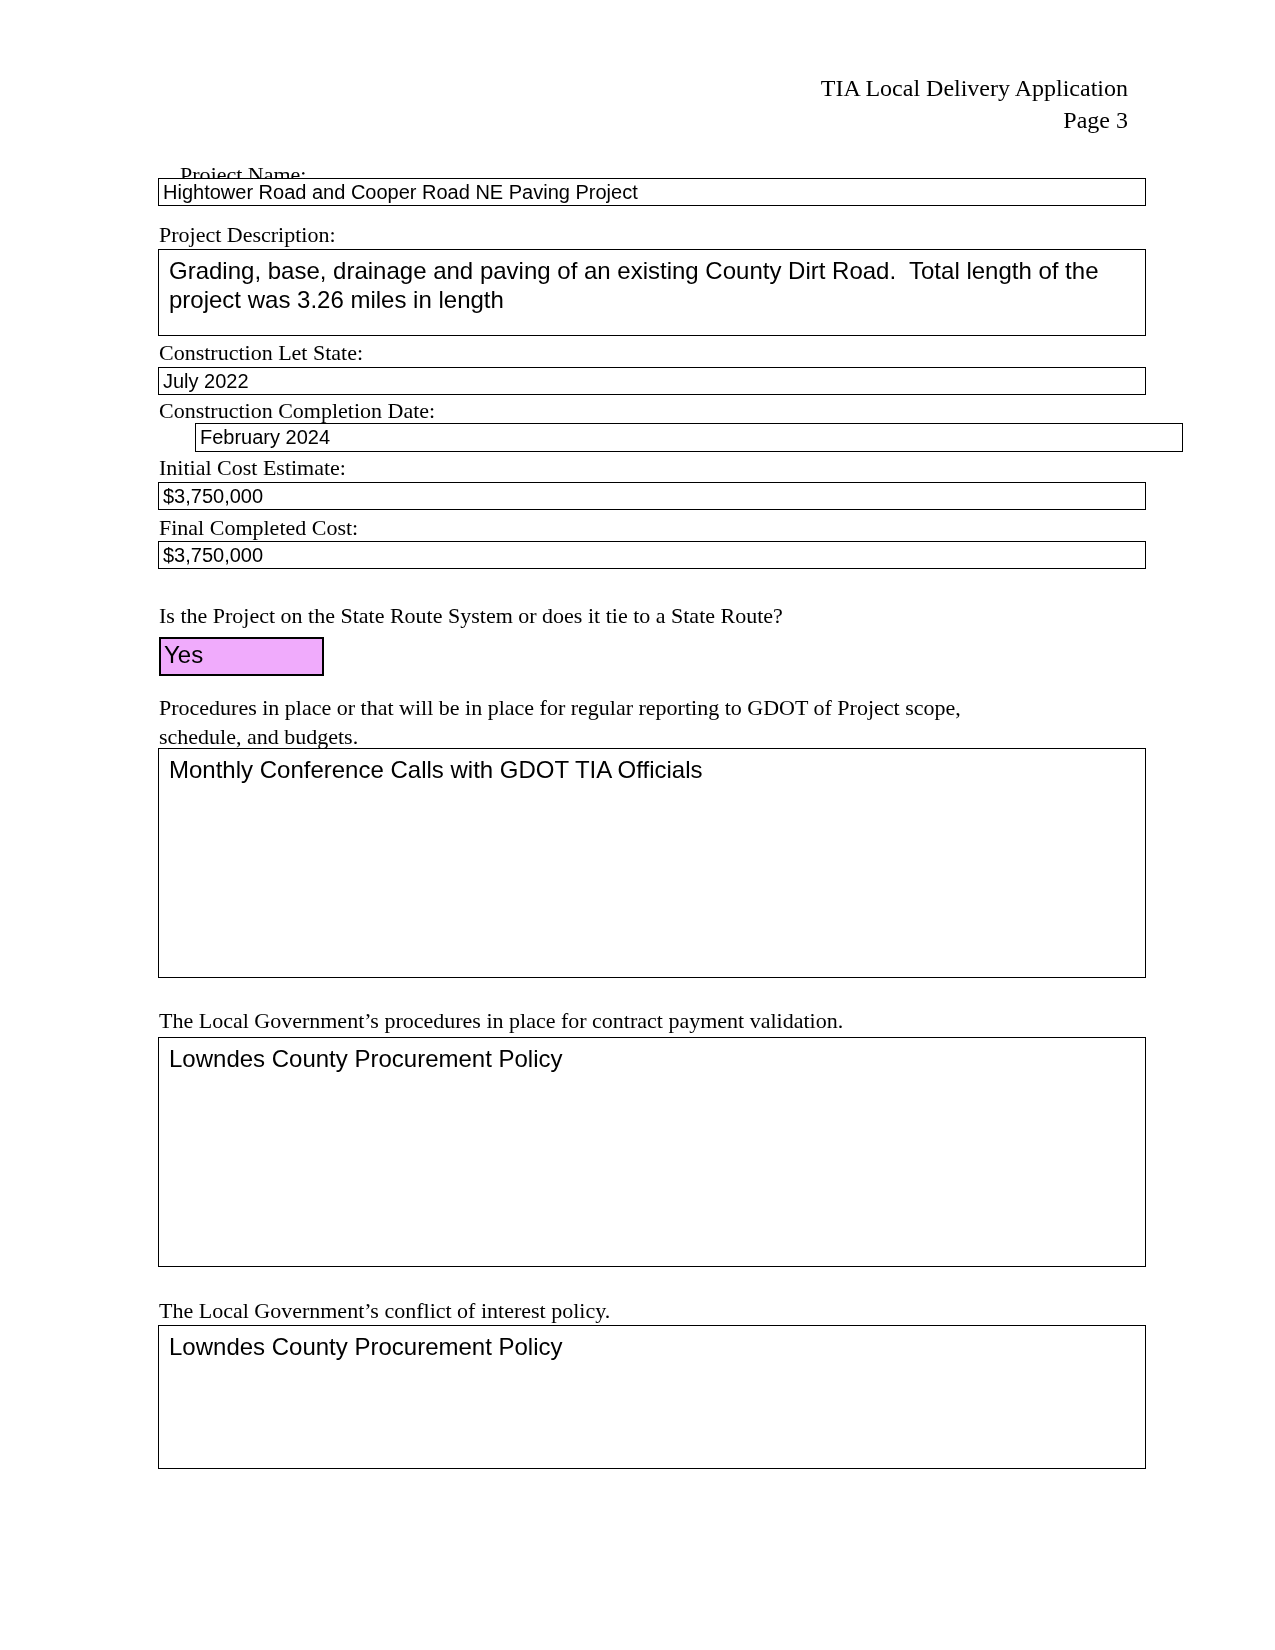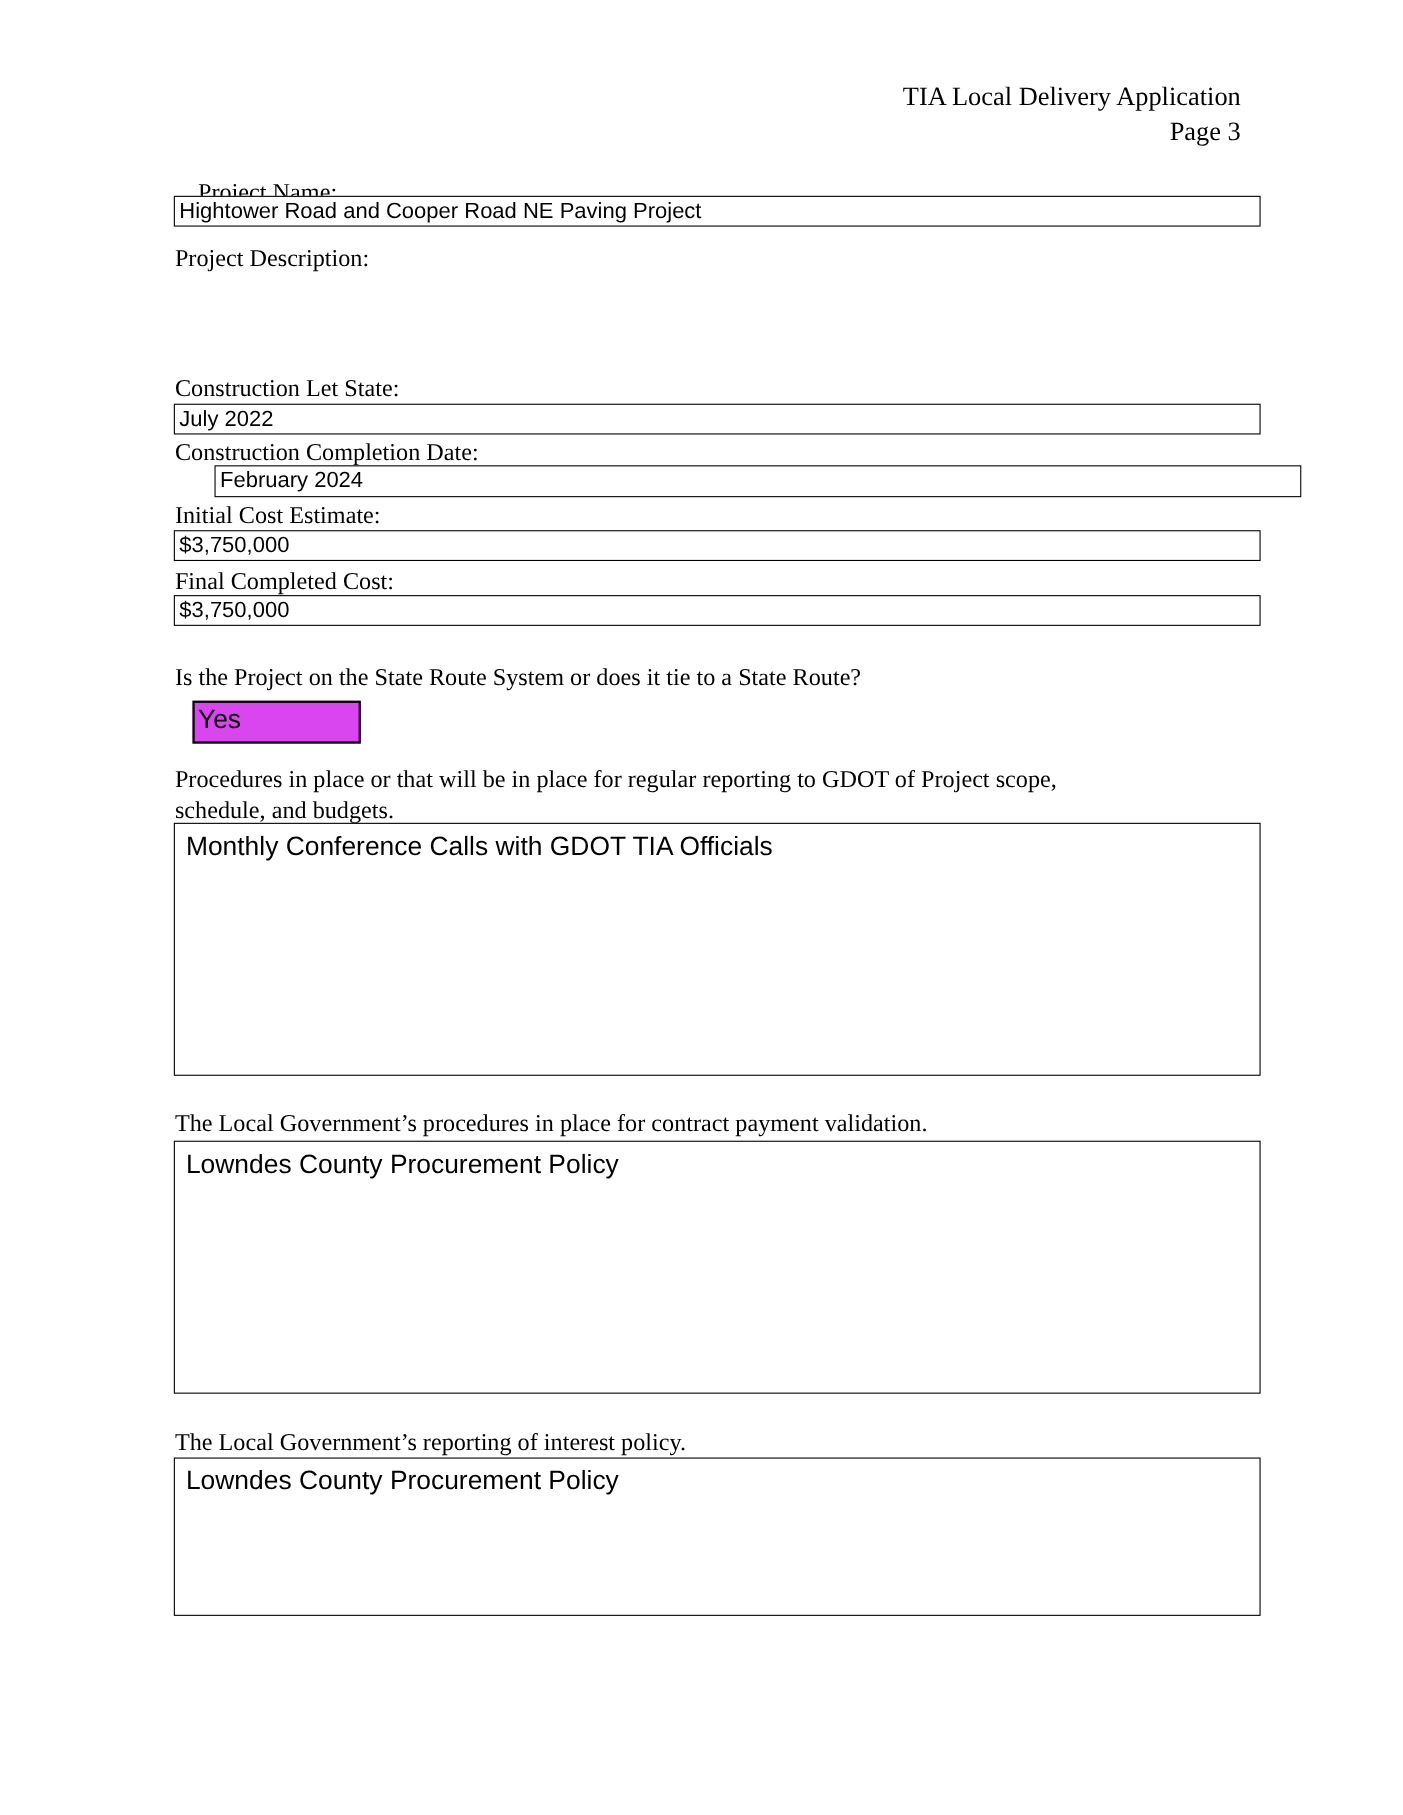--- a/index.html
+++ b/index.html
@@ -64,26 +64,25 @@
     white-space: nowrap;
   }
   .multiline .value {
     font-size: 24px;
     line-height: 29px;
     padding: 6px 14px 0 10px;
   }
   .yes-box {
     position: absolute;
     left: 159px;
-    width: 153px;
+    width: 165px;
     height: 39px;
     box-sizing: border-box;
     border: 2.5px solid #000000;
-    background: #d946ef;
-    margin-left: 16px;
+    background: #f0abfc;
   }
   .yes-box .value {
     font-size: 24px;
     line-height: 26px;
     padding: 3px 0 0 3px;
     white-space: nowrap;
   }
 </style>
 </head>
 <body>
@@ -94,20 +93,23 @@
     <div>TIA Local Delivery Application</div>
     <div>Page 3</div>
   </div>
 
   <div class="label" style="top:162px;margin-left:21px;">Project Name:</div>
   <div class="field-box single" style="top:178px;">
     <span class="value">Hightower Road and Cooper Road NE Paving Project</span>
   </div>
 
   <div class="label" style="top:222px;">Project Description:</div>
+  <div class="field-box multiline" style="top:249px; height:87px;">
+    <span class="value">Grading, base, drainage and paving of an existing County Dirt Road.  Total length of the project was 3.26 miles in length</span>
+  </div>
 
   <div class="label" style="top:340px;">Construction Let State:</div>
   <div class="field-box single" style="top:367px;">
     <span class="value">July 2022</span>
   </div>
 
   <div class="label" style="top:398px;">Construction Completion Date:</div>
   <div class="field-box single" style="top:423px; height:29px;margin-left:37px;">
     <span class="value">February 2024</span>
   </div>
@@ -130,18 +132,18 @@
   <div class="label wrap" style="top:693px;">Procedures in place or that will be in place for regular reporting to GDOT of Project scope, schedule, and budgets.</div>
   <div class="field-box multiline" style="top:748px; height:230px;">
     <span class="value">Monthly Conference Calls with GDOT TIA Officials</span>
   </div>
 
   <div class="label" style="top:1008px;">The Local Government’s procedures in place for contract payment validation.</div>
   <div class="field-box multiline" style="top:1037px; height:230px;">
     <span class="value">Lowndes County Procurement Policy</span>
   </div>
 
-  <div class="label" style="top:1298px;">The Local Government’s reporting of interest policy.</div>
+  <div class="label" style="top:1298px;">The Local Government’s conflict of interest policy.</div>
   <div class="field-box multiline" style="top:1325px; height:144px;">
     <span class="value">Lowndes County Procurement Policy</span>
   </div>
 
 </div>
 
 </body></html>

